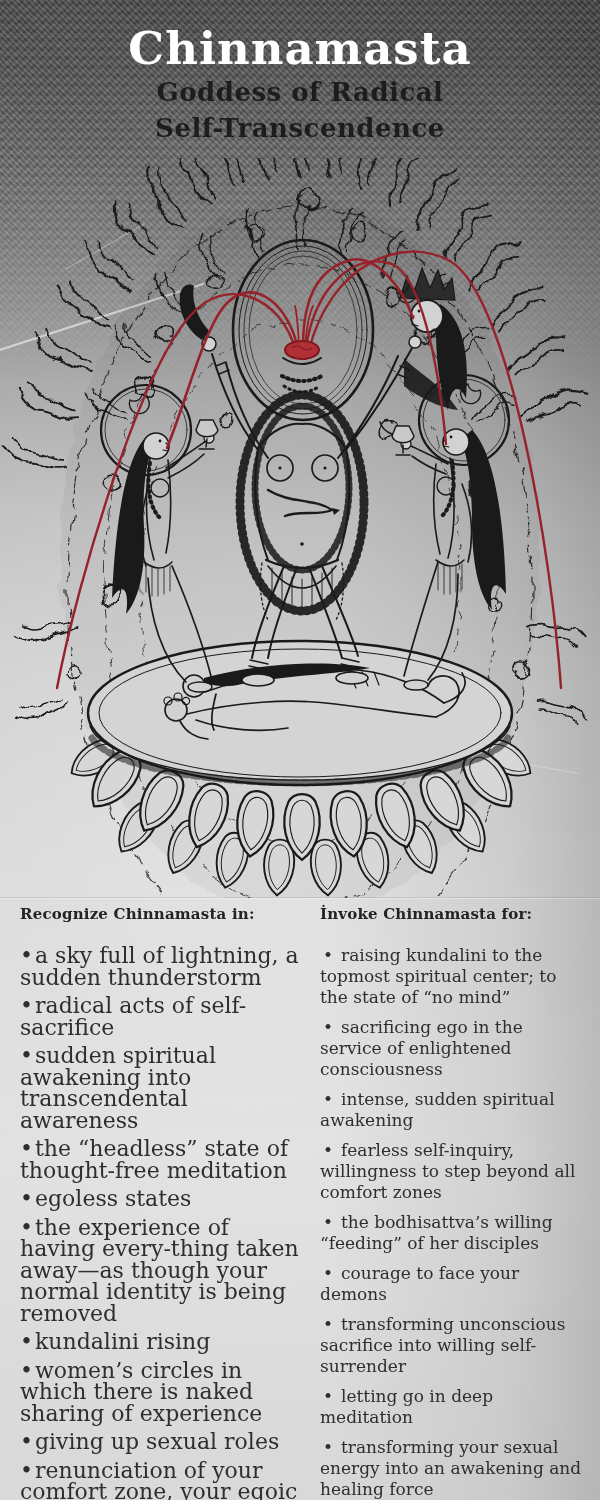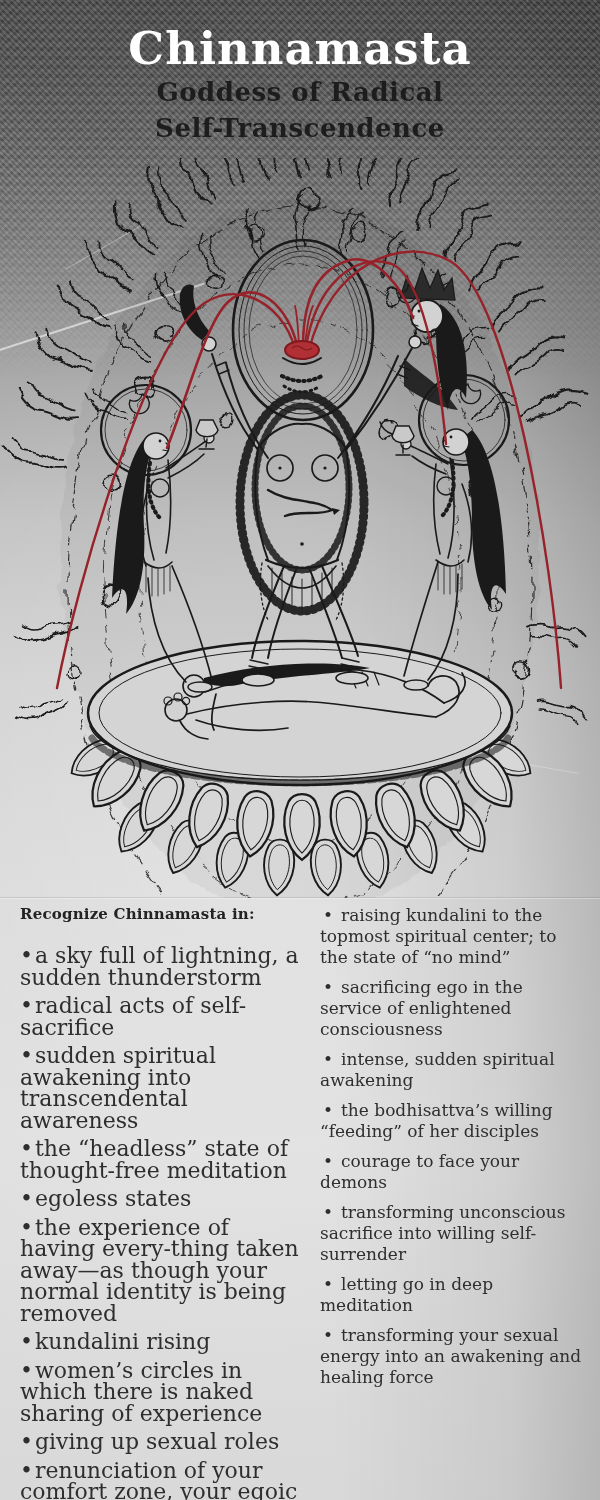--- a/index.html
+++ b/index.html
@@ -354,28 +354,30 @@
 
         <li><span class="bullet">•</span><span class="item-text">giving up sexual roles</span></li>
 
         <li><span class="bullet">•</span><span class="item-text">renunciation of your comfort zone, your egoic agendas, and your clinging to personal bound-aries</span></li>
 
         <li><span class="bullet">•</span><span class="item-text">naked truthfulness no matter what the cost</span></li>
       </ul>
   </section>
 
   <section id="col-right" class="col">
+    <h2>İnvoke Chinnamasta for:</h2>
     <ul>
 
         <li><span class="bullet">•</span><span class="item-text">raising kundalini to the topmost spiritual center; to the state of “no mind”</span></li>
 
         <li><span class="bullet">•</span><span class="item-text">sacrificing ego in the service of enlightened consciousness</span></li>
 
         <li><span class="bullet">•</span><span class="item-text">intense, sudden spiritual awakening</span></li>
 
+        <li><span class="bullet">•</span><span class="item-text">fearless self-inquiry, willingness to step beyond all comfort zones</span></li>
 
         <li><span class="bullet">•</span><span class="item-text">the bodhisattva’s willing “feeding” of her disciples</span></li>
 
         <li><span class="bullet">•</span><span class="item-text">courage to face your demons</span></li>
 
         <li><span class="bullet">•</span><span class="item-text">transforming unconscious sacrifice into willing self-surrender</span></li>
 
         <li><span class="bullet">•</span><span class="item-text">letting go in deep meditation</span></li>
 
         <li><span class="bullet">•</span><span class="item-text">transforming your sexual energy into an awakening and healing force</span></li>

